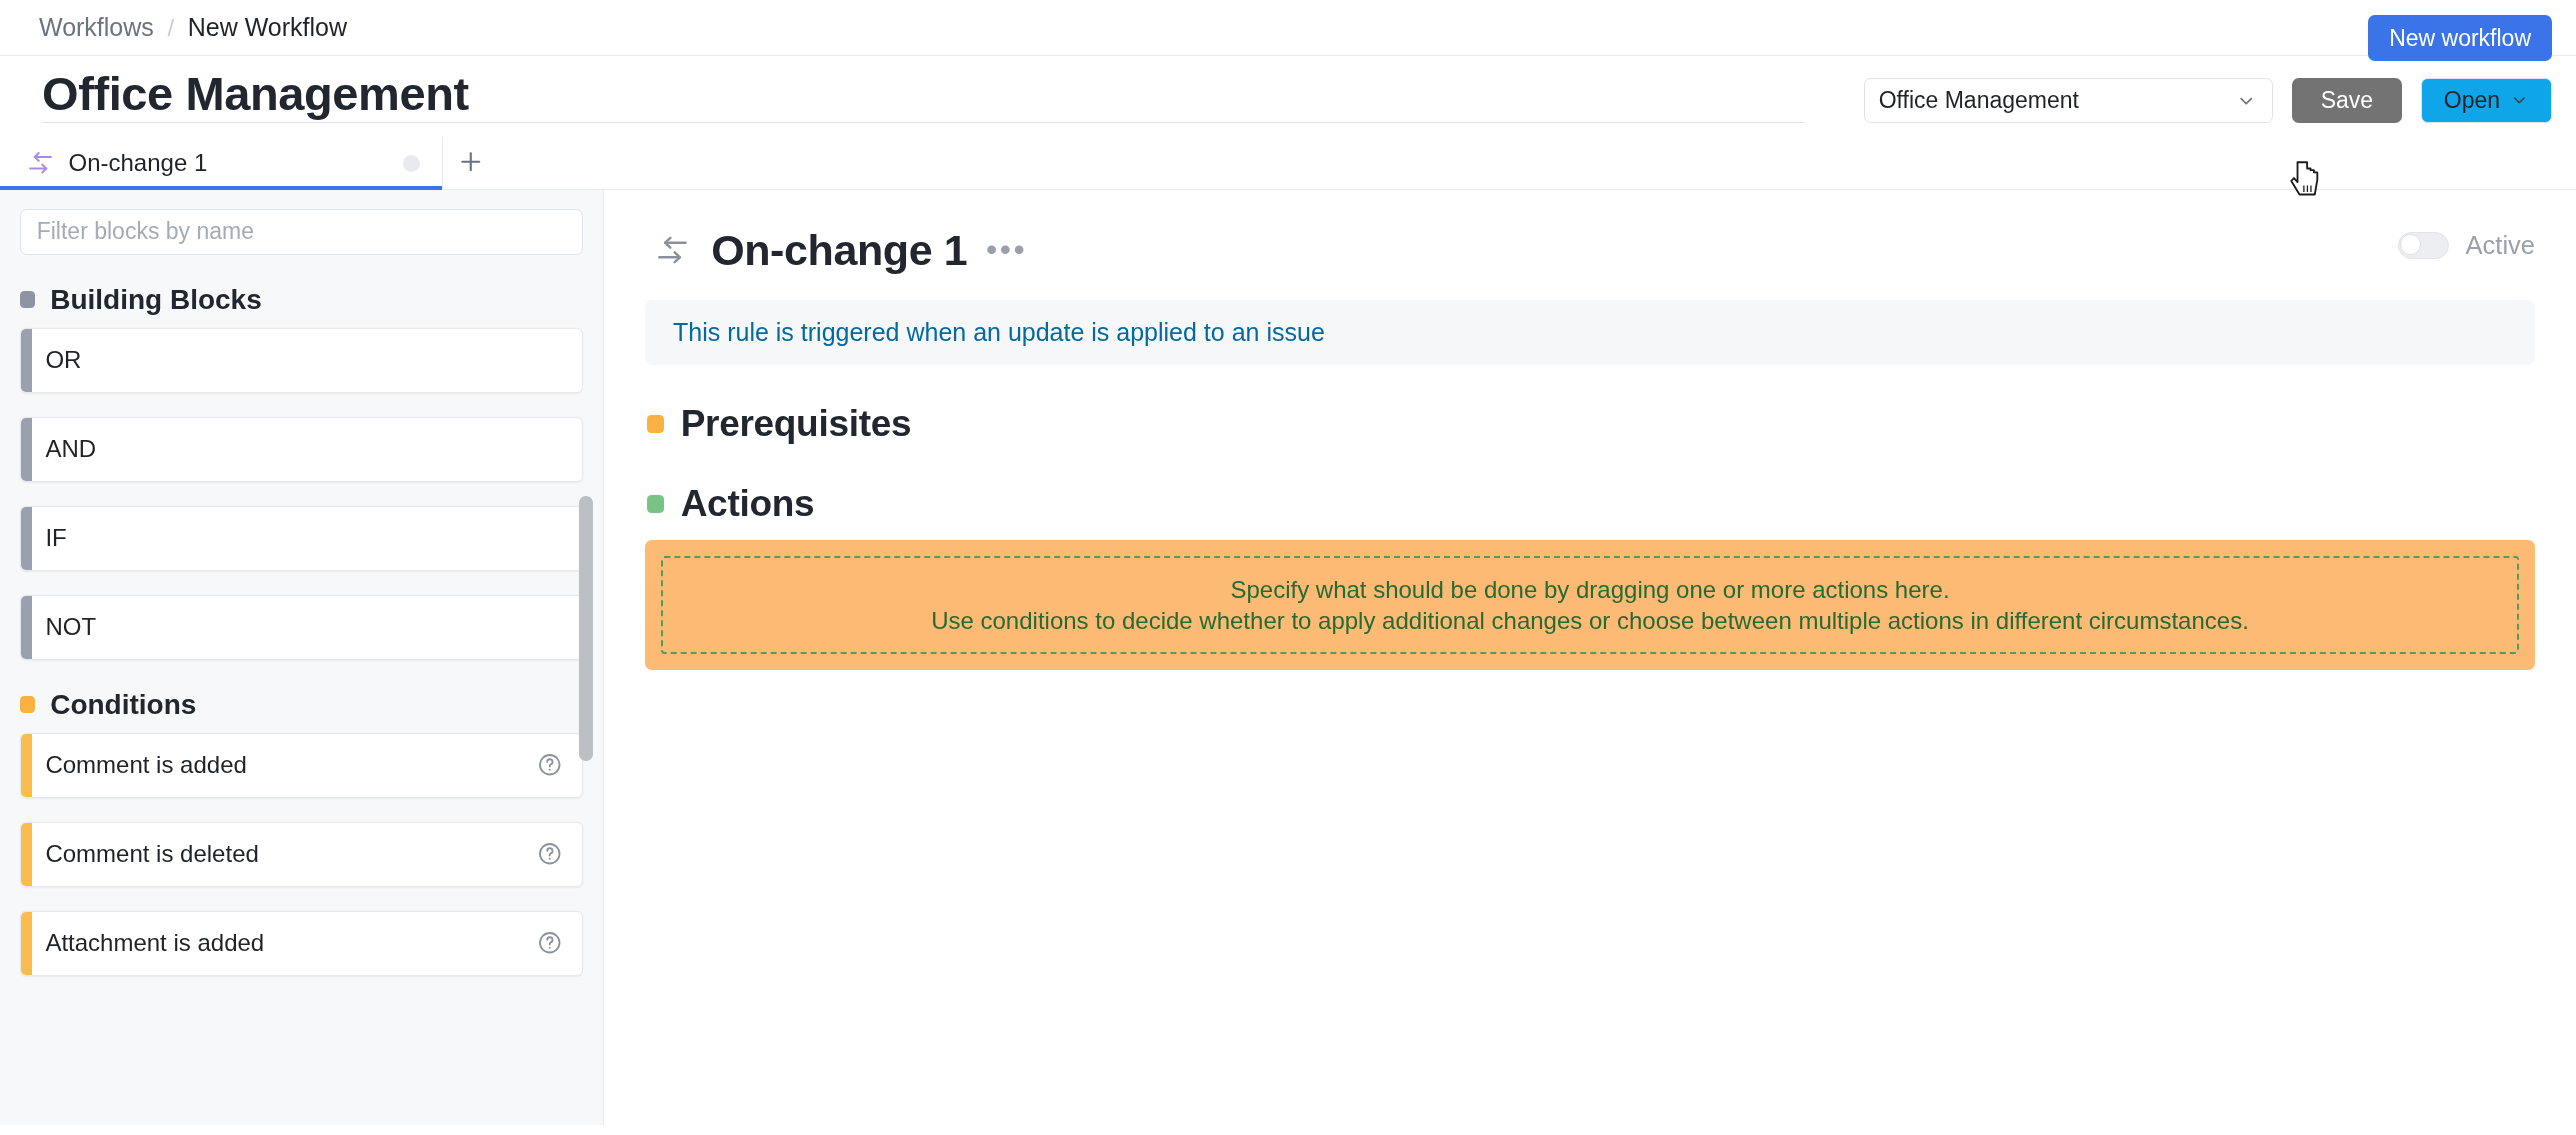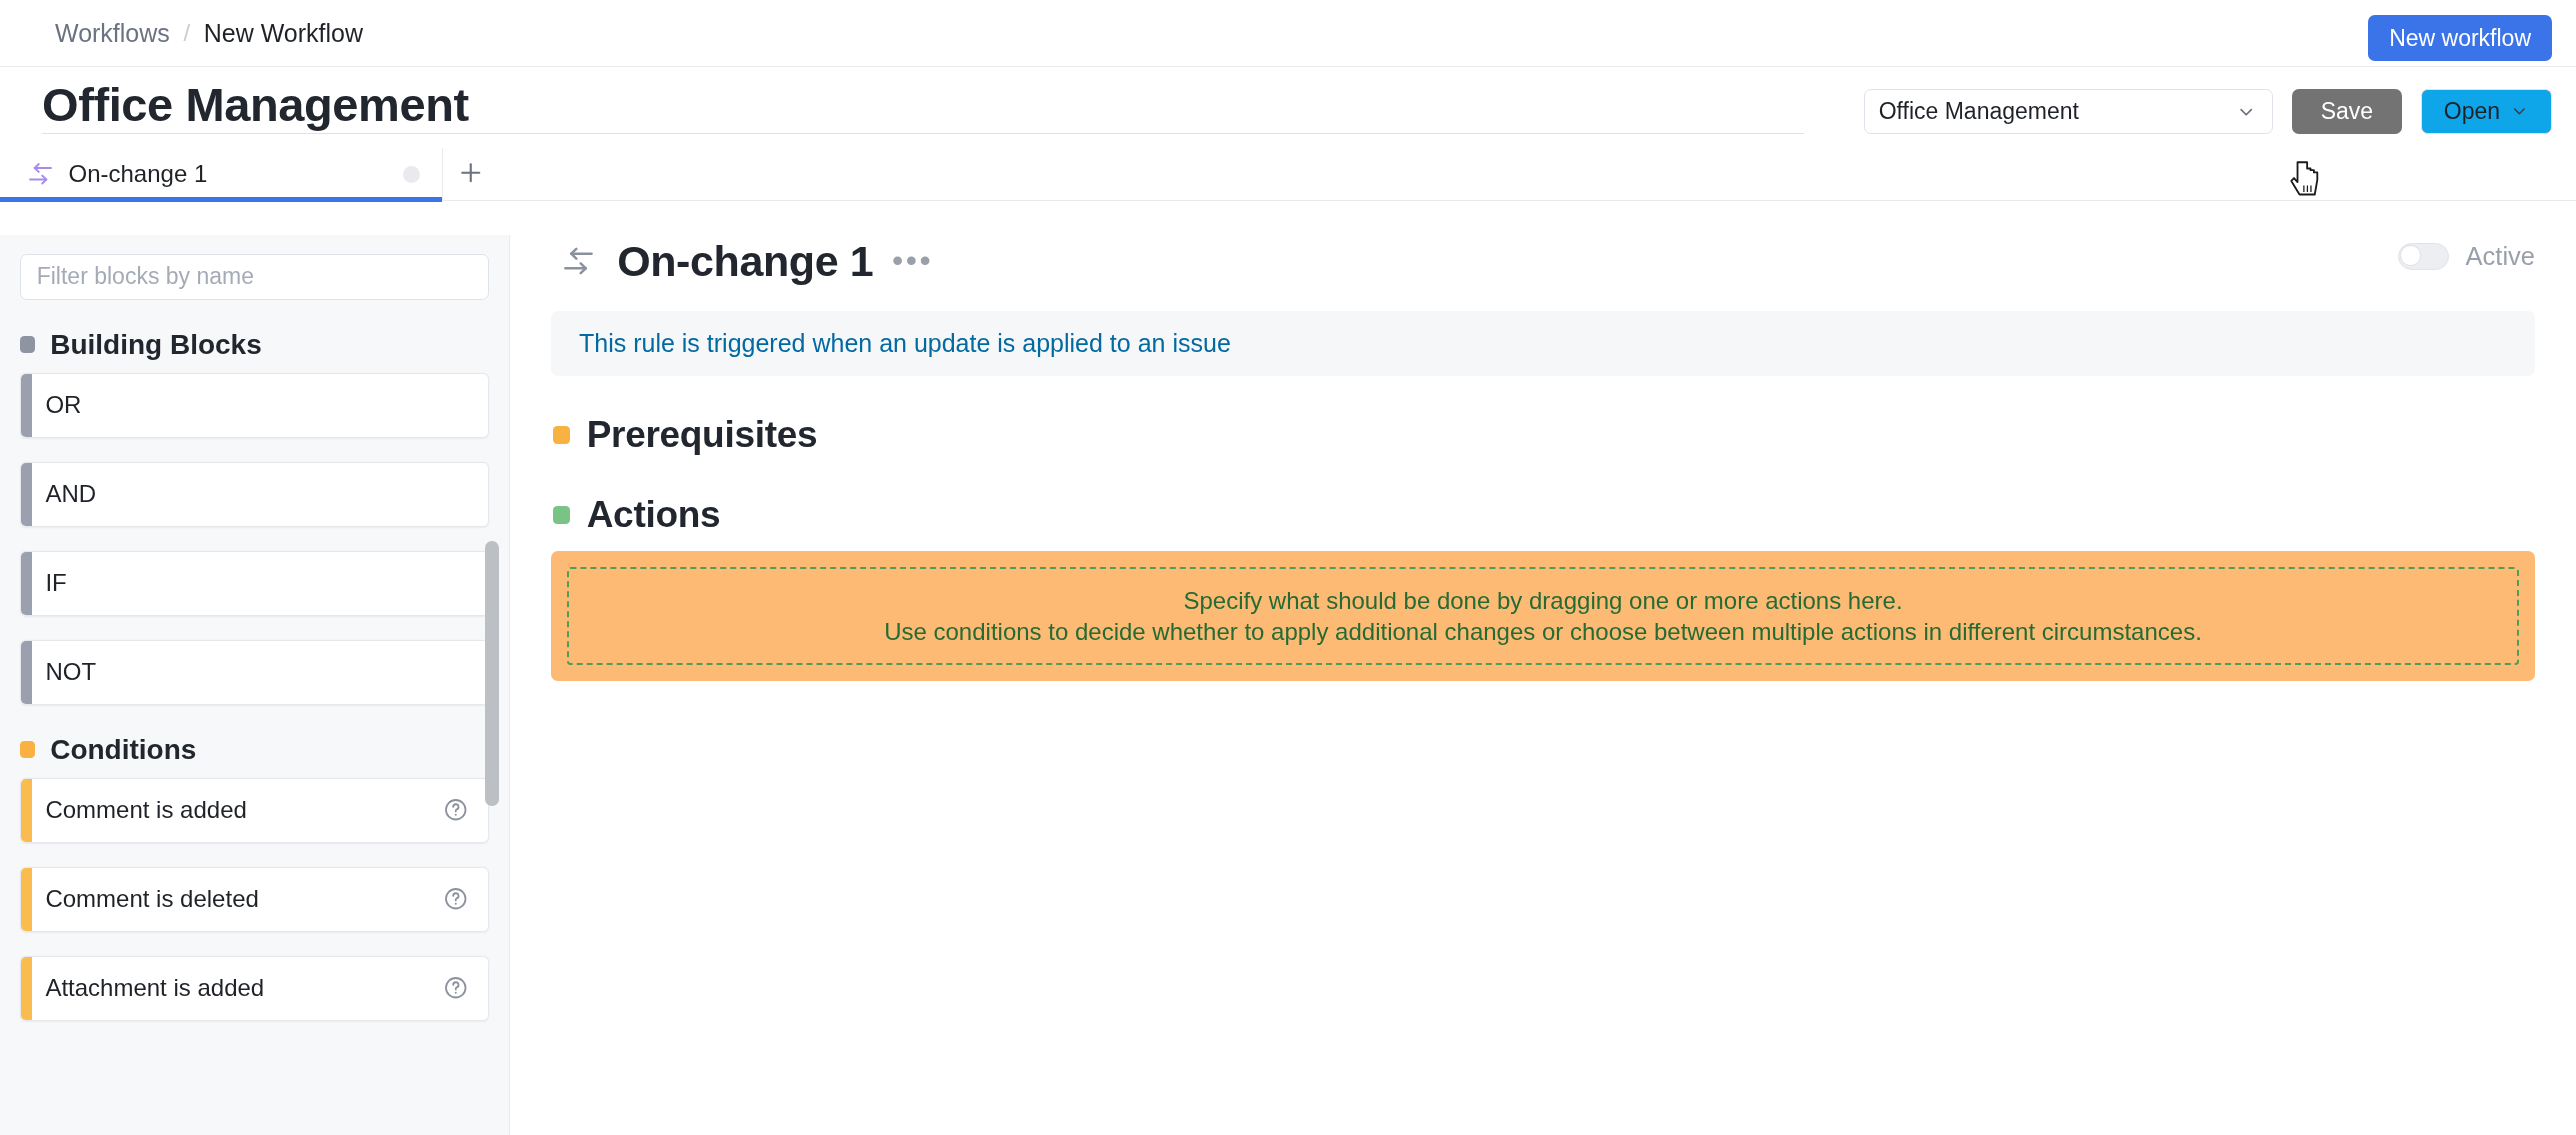--- a/index.html
+++ b/index.html
@@ -7,25 +7,24 @@
     width: 2576px; height: 1136px;
     background: #ffffff;
     font-family: "Liberation Sans", sans-serif;
     color: #22262e;
     overflow: hidden;
   }
 
   
   .topbar {
     position: relative;
-    height: 67px;
+    height: 56px;
     border-bottom: 1.7px solid #e8eaee;
     display: flex;
     align-items: center;
-    padding-left: 16px;
   }
   .breadcrumb {
     display: flex;
     align-items: center;
     margin-left: 39px;
     font-size: 25px;
   }
   .crumb-link { color: #6b7280; }
   .crumb-sep { color: #c9cdd4; margin: 0 13.6px; font-size: 24px; }
   .crumb-current { color: #1f2328; }
@@ -153,25 +152,24 @@
 
   
   .body {
     display: flex;
     height: calc(1136px - 67px - 81px - 53px);
   }
 
   
   .sidebar {
     position: relative;
-    width: 510px;
+    width: 604px;
     background: #f7f8fa;
     border-right: 1.7px solid #e8eaee;
     overflow: hidden;
-    margin-top: 34px;
   }
   .filter-wrap { padding: 18.7px 20.4px 0 20.4px; }
   .filter-input {
     width: 100%;
     height: 46px;
     border: 1.7px solid #dfe2e8;
     border-radius: 6.8px;
     background: #ffffff;
     padding: 0 15.3px;
     font-size: 23px;

